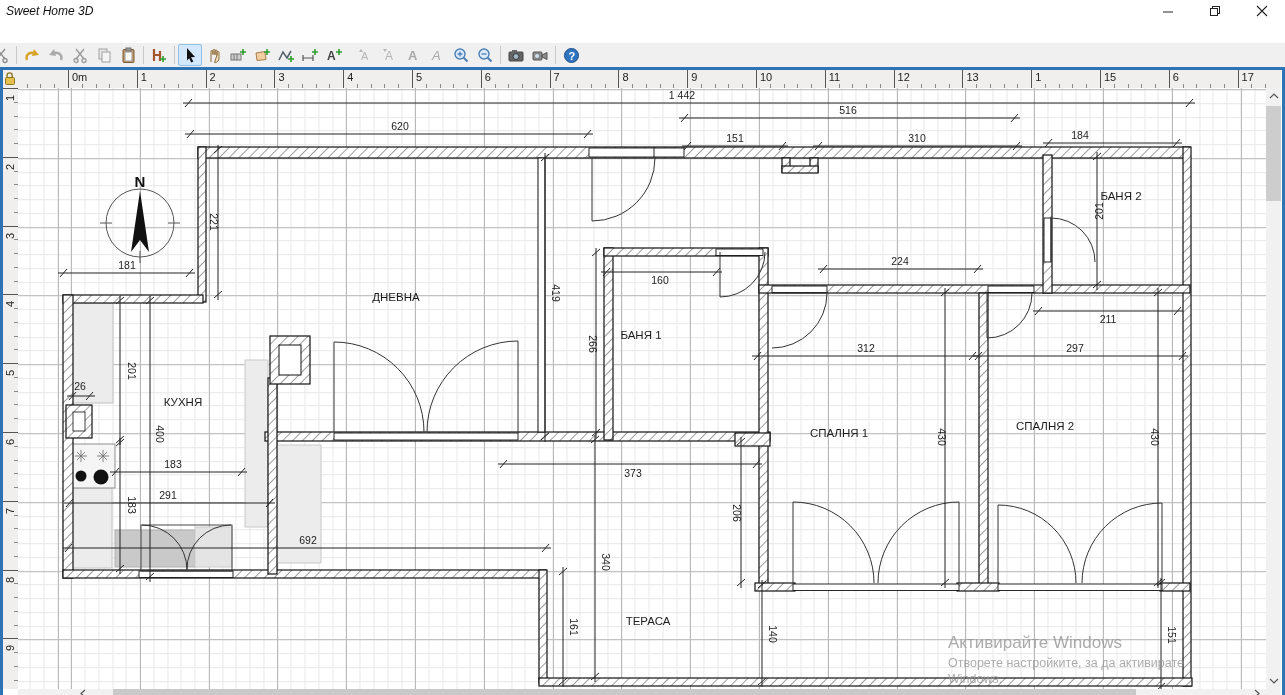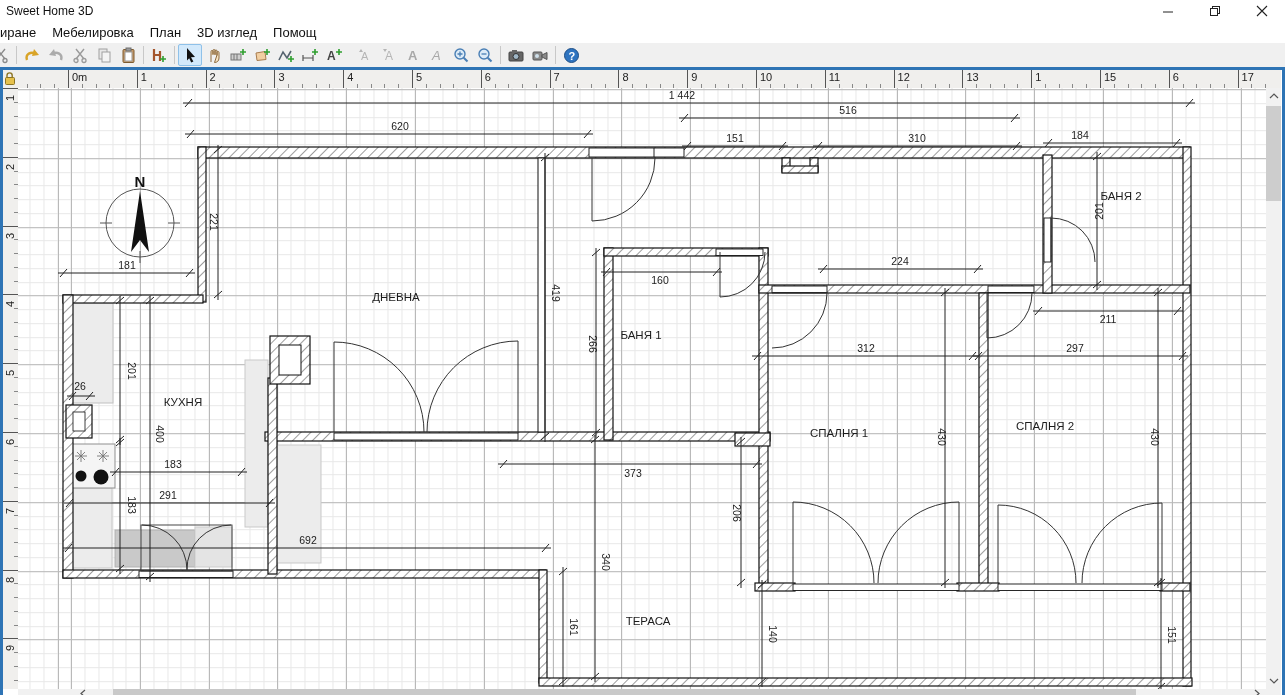--- a/index.html
+++ b/index.html
@@ -1,19 +1,19 @@
 <!DOCTYPE html>
 <html><head>
 <meta charset="utf-8">
 <style>
   html,body{margin:0;padding:0;background:#fff;font-family:"Liberation Sans","DejaVu Sans",sans-serif;}
   #app{position:relative;width:1285px;height:695px;overflow:hidden;background:#fff;}
 
   
-  #titlebar{position:absolute;left:0;top:0;width:1245px;height:22px;background:#fff;}
+  #titlebar{position:absolute;left:0;top:0;width:1245px;height:22px;background:#fff;font-style:italic;}
   #titlebar .title{position:absolute;left:6px;top:4px;font-size:12px;color:#111;}
   .winbtn{position:absolute;top:0;width:38px;height:22px;display:flex;align-items:center;justify-content:center;}
   .winbtn svg{display:block;}
 
   
   #menubar{position:absolute;left:0;top:22px;width:1285px;height:21px;background:#fff;display:flex;align-items:center;}
   .menu-item{font-size:13px;color:#111;padding:2px 8px;white-space:nowrap;}
   .menu-item:first-child{padding-left:2px;margin-left:-2px;}
 
   
@@ -80,27 +80,20 @@
           <rect x="1.5" y="3.5" width="7" height="7" fill="#fff" stroke="#222"></rect>
         </svg>
     </div>
     <div class="winbtn" style="left:1243px">
       <svg width="12" height="12">
           <path d="M1,1 L11,11 M11,1 L1,11" stroke="#222" stroke-width="1.1"></path>
         </svg>
     </div>
   </div>
 
-  <div id="menubar">
-    <span class="menu-item">иране</span>
-    <span class="menu-item">Мебелировка</span>
-    <span class="menu-item">План</span>
-    <span class="menu-item">3D изглед</span>
-    <span class="menu-item">Помощ</span>
-  </div>
 
   <div id="toolbar">
     <div class="tbtn" style="margin-left:-11px">
       <svg width="17" height="17">
           <path d="M4,2 L12,12 M12,2 L4,12" stroke="#8a8a8a" stroke-width="1.4" fill="none"></path>
           <circle cx="4" cy="13.5" r="2" fill="none" stroke="#8a8a8a" stroke-width="1.3"></circle>
           <circle cx="12" cy="13.5" r="2" fill="none" stroke="#8a8a8a" stroke-width="1.3"></circle>
         </svg>
     </div>
     <div class="tsep"></div>
@@ -667,20 +660,25 @@
         <text class="roomlabel" x="396" y="301">ДНЕВНА</text>
         <text class="roomlabel" x="183" y="406">КУХНЯ</text>
         <text class="roomlabel" x="641" y="339">БАНЯ 1</text>
         <text class="roomlabel" x="1121" y="200">БАНЯ 2</text>
         <text class="roomlabel" x="839" y="437">СПАЛНЯ 1</text>
         <text class="roomlabel" x="1045" y="430">СПАЛНЯ 2</text>
         <text class="roomlabel" x="648" y="625">ТЕРАСА</text>
       </g>
     </svg>
 
+    <div id="watermark">
+      <div class="w1">Активирайте Windows</div>
+      <div class="w2">Отворете настройките, за да активирате</div>
+      <div class="w3">Windows.</div>
+    </div>
 
     <div id="vscroll">
       <div class="sarrow" style="left:0;top:3px;width:15px;height:10px">
         <svg width="10" height="6">
             <polyline points="1,5 5,1 9,5" fill="none" stroke="#555" stroke-width="1.2"></polyline>
           </svg>
       </div>
       <div id="vthumb"></div>
       <div class="sarrow" style="left:0;bottom:3px;width:15px;height:10px">
         <svg width="10" height="6">

